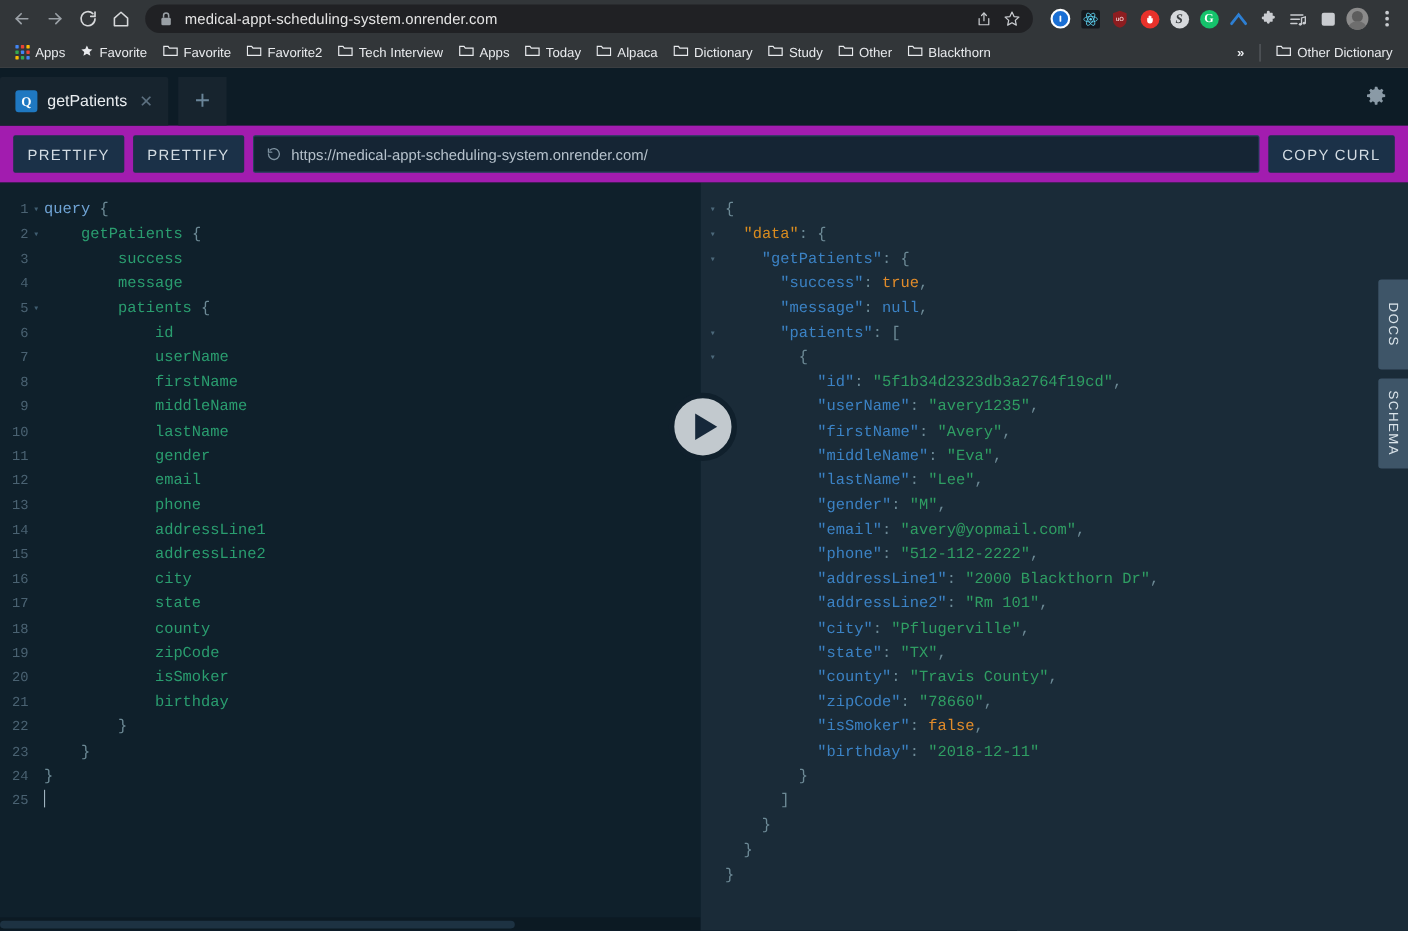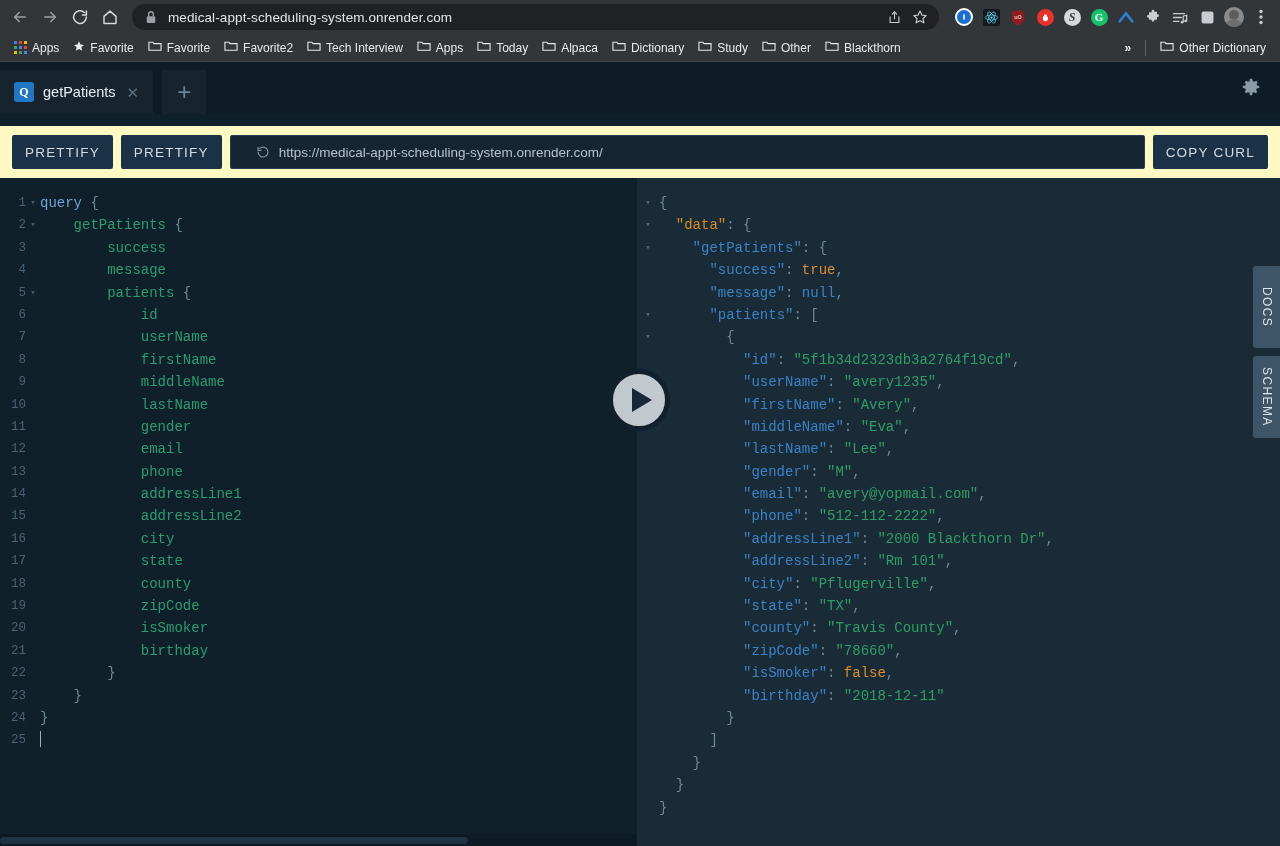--- a/index.html
+++ b/index.html
@@ -90,33 +90,33 @@
     padding: 0 2px; }
   .gp-tab-add {
     width: 44px; height: 44px; margin-left: 9px;
     background: #17242e; display: flex; align-items: center;
     justify-content: center; color: #6a8599; font-size: 24px;
     font-weight: 300; line-height: 1;
   }
   .gp-gear { position: absolute; right: 18px; top: 14px; }
 
   .gp-toolbar {
-    height: 52px; background: #fef9c3; display: flex;
-    align-items: center; padding: 0 12px; gap: 8px; flex: 0 0 auto; margin-top: 12px;
+    height: 52px; background: #a21caf; display: flex;
+    align-items: center; padding: 0 12px; gap: 8px; flex: 0 0 auto;
   }
   .gp-btn {
     height: 34px; padding: 0 13px; background: #1b3148;
     border-radius: 2px; color: #d3dce3; font-size: 13.5px;
     letter-spacing: 1.2px; display: flex; align-items: center;
     flex: 0 0 auto;
   }
   .gp-url {
     flex: 1 1 auto; height: 34px; background: #152534;
     border: 1px solid #24405a; border-radius: 2px;
-    display: flex; align-items: center; gap: 9px; padding: 0 25px;
+    display: flex; align-items: center; gap: 9px; padding: 0 11px;
     color: #b6c2cc; font-size: 13.5px; min-width: 0;
   }
   .gp-url span { white-space: nowrap; overflow: hidden; text-overflow: ellipsis; }
 
   .gp-body { flex: 1 1 auto; display: flex; position: relative; min-height: 0; }
 
   .gp-editor {
     width: 637px; background: #0f202b; position: relative;
     overflow: hidden; flex: 0 0 auto;
   }

